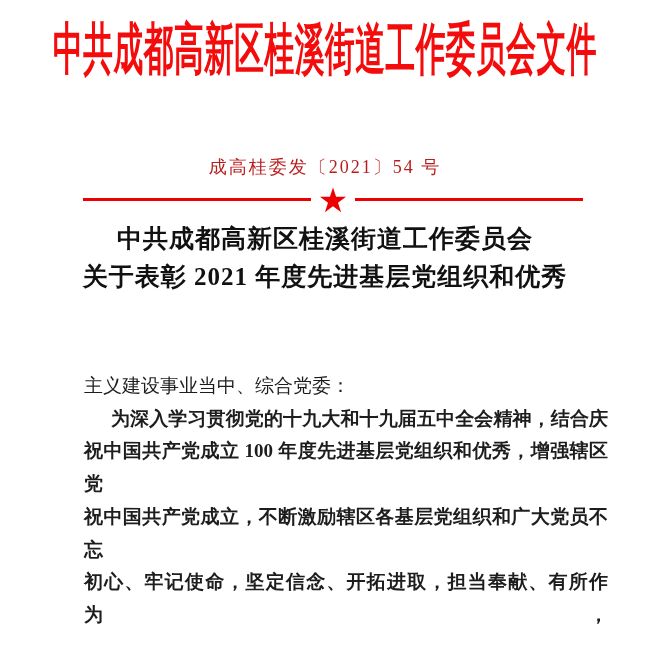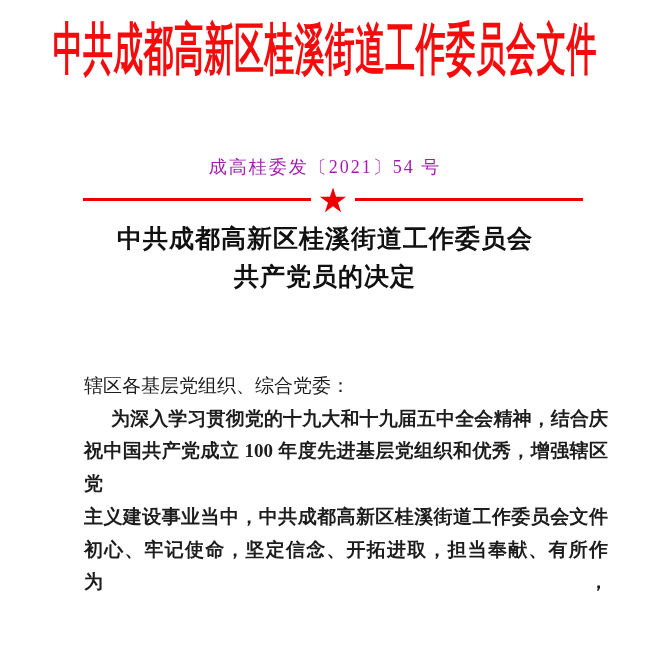--- a/index.html
+++ b/index.html
@@ -33,21 +33,21 @@
     line-height: 58px;
   }
 
   
   .doc-number {
     position: absolute;
     top: 155px; left: 0; right: 0;
     text-align: center;
     font-size: 18px;
     letter-spacing: 2px;
-    color: #a21caf;
+    color: #b91c1c;
   }
 
   
   .separator {
     position: absolute;
     top: 182px;
     left: 83px;
     width: 500px;
     height: 34px;
     display: flex;
@@ -111,25 +111,25 @@
   <div class="doc-number">成高桂委发〔2021〕54 号</div>
 
   <div class="separator">
     <div class="sep-line"></div>
     <div class="sep-star">★</div>
     <div class="sep-line"></div>
   </div>
 
   <div class="doc-title">
     <div>中共成都高新区桂溪街道工作委员会</div>
-    <div>共产党员的决定</div>
+    <div>关于表彰 2021 年度先进基层党组织和优秀</div>
   </div>
 
   <div class="doc-body">
-    <div class="bline">辖区各基层党组织、综合党委：</div>
+    <div class="bline">主义建设事业当中、综合党委：</div>
     <div class="bline jline indent">为深入学习贯彻党的十九大和十九届五中全会精神，结合庆</div>
     <div class="bline jline">祝中国共产党成立 100 年度先进基层党组织和优秀，增强辖区党</div>
-    <div class="bline jline">主义建设事业当中，中共成都高新区桂溪街道工作委员会文件</div>
+    <div class="bline jline">祝中国共产党成立，不断激励辖区各基层党组织和广大党员不忘</div>
     <div class="bline jline">初心、牢记使命，坚定信念、开拓进取，担当奉献、有所作为，</div>
 
   </div>
 
 </div>
 
 </body></html>

